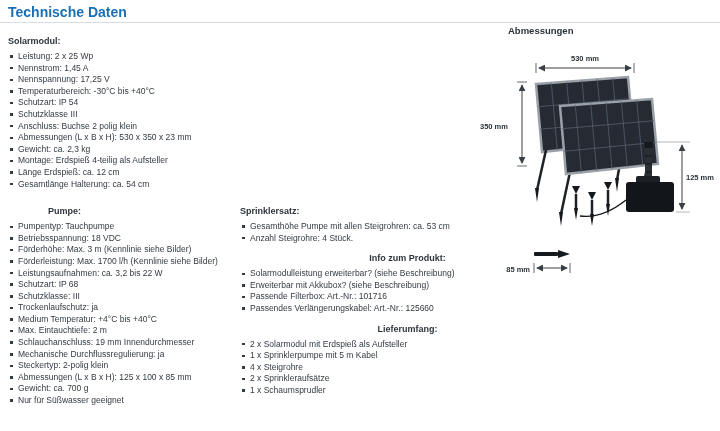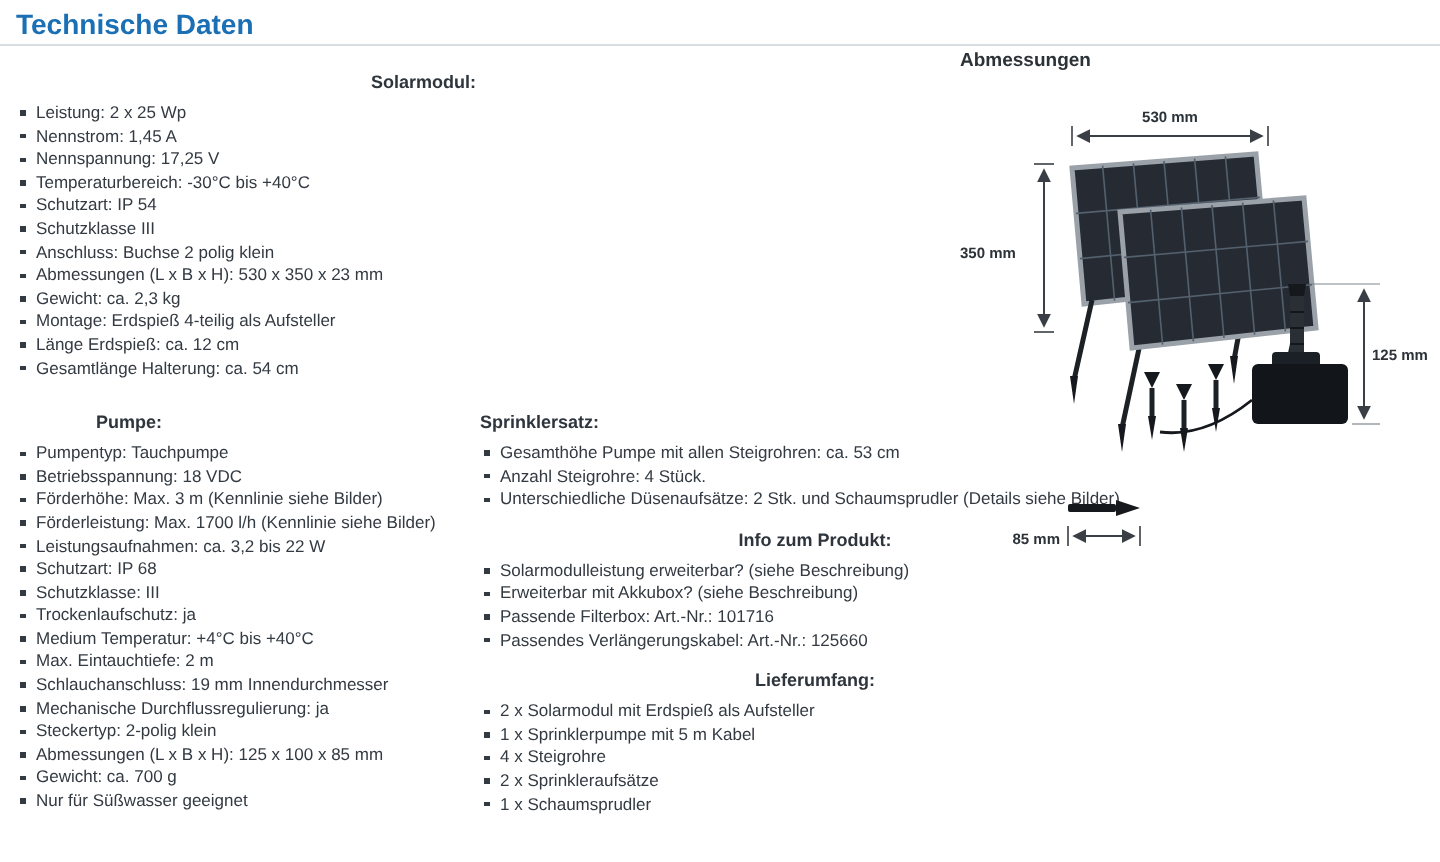--- a/index.html
+++ b/index.html
@@ -18,34 +18,34 @@
     position:absolute;left:0;top:22px;width:720px;height:0;
     border-top:1px solid #d8dde2;
   }
   .col{position:absolute;}
   .col-left{left:8px;top:30px;width:230px;}
   .col-mid{left:240px;top:206px;width:335px;}
   h3.sec-title{
     font-size:9px;line-height:11px;font-weight:bold;
     color:#2e353d;margin:0 0 4px 0;
   }
-  .col-left h3.first{margin-top:6px;text-align:right;}
+  .col-left h3.first{margin-top:6px;}
   .col-left h3.gap{margin-top:16px;margin-left:40px;}
   .col-mid h3.mt{margin-top:9px;text-align:center;}
   ul.spec-list{list-style:none;margin:0;padding:0;}
   ul.spec-list li{
     font-size:8.5px;line-height:11.6px;color:#333a42;
     padding-left:10px;position:relative;white-space:nowrap;
   }
   ul.spec-list li::before{
     content:"";position:absolute;left:2px;top:4.4px;
     width:2.5px;height:2.5px;background:#333a42;
   }
   .diagram-title{
-    position:absolute;left:480px;top:25px;
+    position:absolute;left:508px;top:25px;
     font-size:9.5px;font-weight:bold;color:#2b3238;
   }
   .diagram{position:absolute;left:476px;top:50px;}
   .dim-label{font-size:7.5px;font-weight:bold;fill:#2b3238;}
   .dim-line{stroke:#3a3f45;stroke-width:1;}
   .dim-tick{stroke:#3a3f45;stroke-width:0.8;}
   .ext-line{stroke:#7e858c;stroke-width:0.6;}
   .panel-grid{stroke:#53606e;stroke-width:0.8;}
   .leg{stroke:#1c2126;stroke-width:2.5;}
   .hardware{fill:#15181c;}
@@ -98,21 +98,20 @@
         </ul>
     </section>
   </div>
 
   <div class="col col-mid">
     <section>
       <h3 class="sec-title">Sprinklersatz:</h3>
       <ul class="spec-list">
           <li>Gesamthöhe Pumpe mit allen Steigrohren: ca. 53 cm</li>
           <li>Anzahl Steigrohre: 4 Stück.</li>
-          <li>Unterschiedliche Düsenaufsätze: 2 Stk. und Schaumsprudler (Details siehe Bilder)</li>
         </ul>
     </section>
     <section>
       <h3 class="sec-title mt">Info zum Produkt:</h3>
       <ul class="spec-list">
           <li>Solarmodulleistung erweiterbar? (siehe Beschreibung)</li>
           <li>Erweiterbar mit Akkubox? (siehe Beschreibung)</li>
           <li>Passende Filterbox: Art.-Nr.: 101716</li>
           <li>Passendes Verlängerungskabel: Art.-Nr.: 125660</li>
         </ul>

